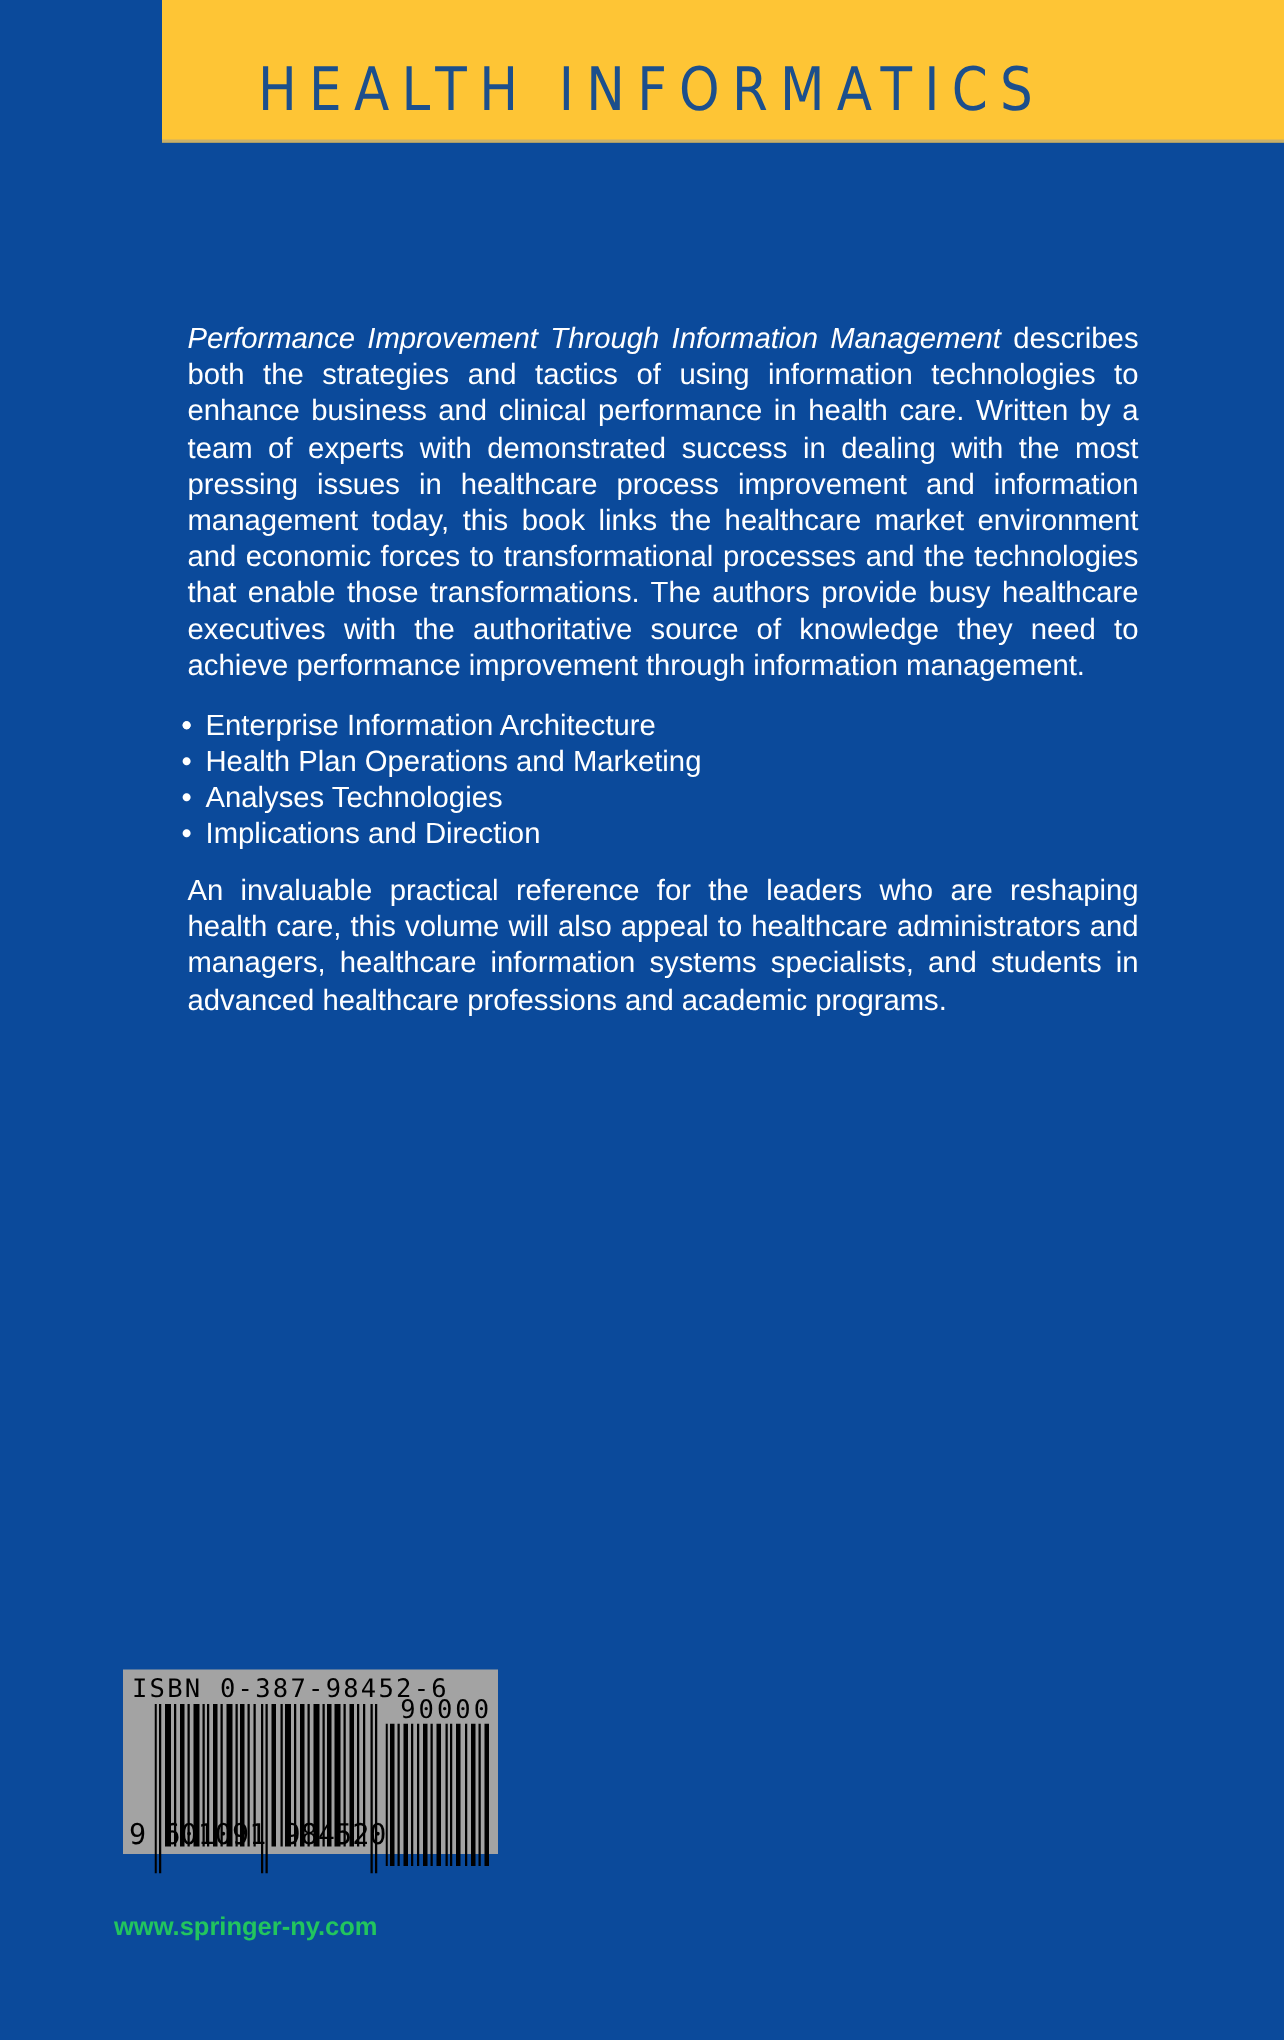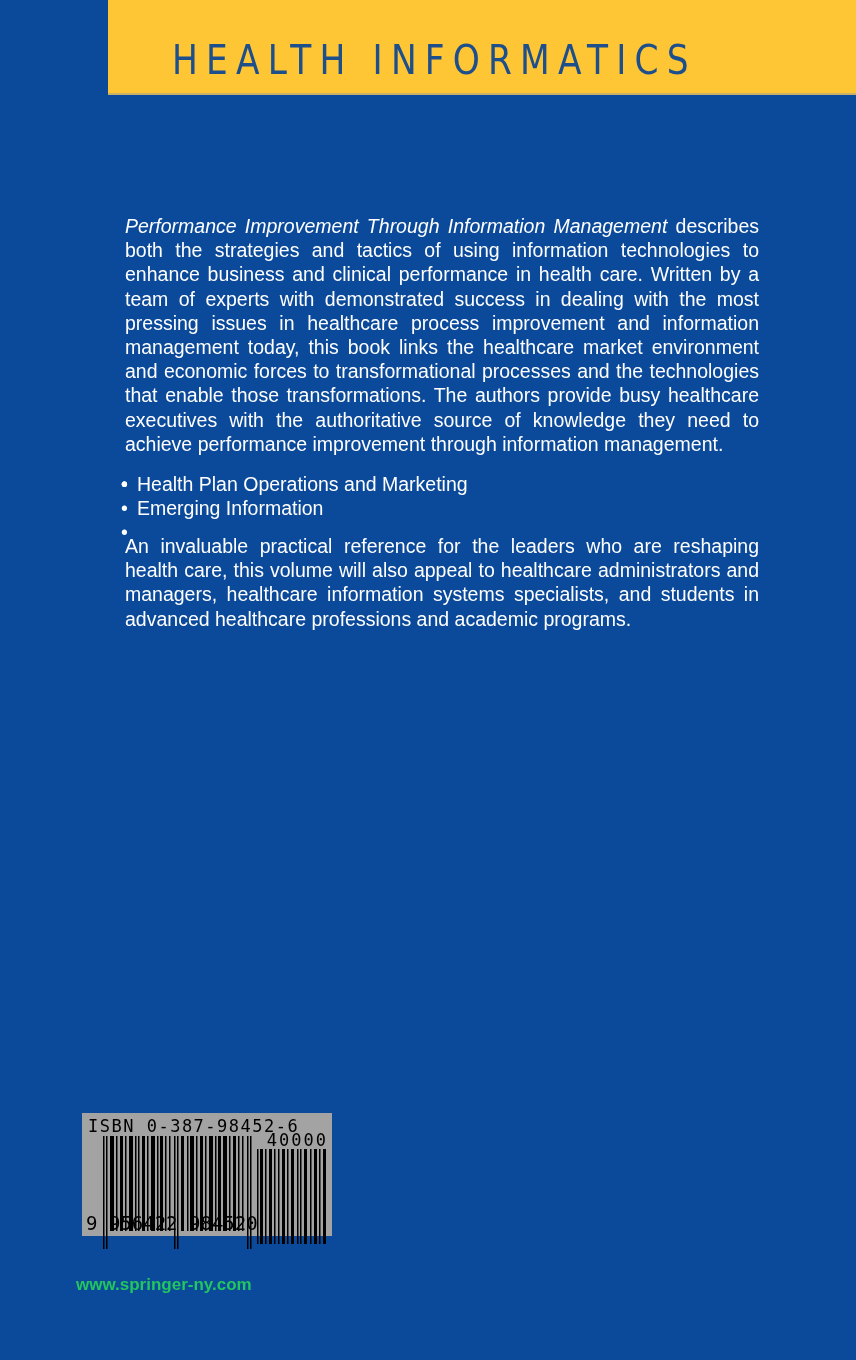--- a/index.html
+++ b/index.html
@@ -142,32 +142,32 @@
 
 <div class="header-band"></div>
 <div class="series-title">HEALTH INFORMATICS</div>
 
 <div class="content">
   <p class="intro"><em>Performance Improvement Through Information Management</em><span> describes both the strategies and tactics of using information technologies to enhance business and clinical performance in health care. Written by a team of experts with demonstrated success in dealing with the most pressing issues in healthcare process improvement and information management today, this book links the healthcare market environment and economic forces to transformational processes and the technologies that enable those transformations. The authors provide busy healthcare executives with the authoritative source of knowledge they need to achieve performance improvement through information management.</span></p>
 
 
   <ul class="topics-list">
     <li><span class="bullet">•</span></li>
-    <li><span class="bullet">•</span></li>
+    <li><span class="bullet">•</span><span>Enterprise Information Architecture</span></li>
     <li><span class="bullet">•</span><span>Health Plan Operations and Marketing</span></li>
-    <li><span class="bullet">•</span><span>Emerging Information</span></li>
-    <li><span class="bullet">•</span></li>
+    <li><span class="bullet">•</span><span>Analyses Technologies</span></li>
+    <li><span class="bullet">•</span><span>Implications and Direction</span></li>
   </ul>
 
   <p class="closing">An invaluable practical reference for the leaders who are reshaping health care, this volume will also appeal to healthcare administrators and managers, healthcare information systems specialists, and students in advanced healthcare professions and academic programs.</p>
 </div>
 
 <div class="barcode-box">
   <div class="isbn-text">ISBN 0-387-98452-6</div>
-  <div class="addon-text">40000</div>
+  <div class="addon-text">90000</div>
 
   <svg class="bars-main" viewBox="0 0 152 113" preserveAspectRatio="none">
     <g fill="#000">
       <rect x="0" y="0" width="1.5" height="113"></rect>
       <rect x="3" y="0" width="1.5" height="113"></rect>
       <rect x="7" y="0" width="4" height="95"></rect>
       <rect x="13" y="0" width="1.5" height="95"></rect>
       <rect x="17" y="0" width="3" height="95"></rect>
       <rect x="22" y="0" width="1.5" height="95"></rect>
       <rect x="26" y="0" width="4" height="95"></rect>
@@ -217,18 +217,18 @@
       <rect x="47" y="0" width="3" height="95"></rect>
       <rect x="53" y="0" width="1.5" height="95"></rect>
       <rect x="57" y="0" width="3" height="95"></rect>
       <rect x="62" y="0" width="1.5" height="95"></rect>
       <rect x="66" y="0" width="3" height="95"></rect>
     </g>
   </svg>
 
   <div class="ean-text">
     <span>9</span>
-    <span>956422</span>
+    <span>601091</span>
     <span>984520</span>
   </div>
 </div>
 
 <div class="website">www.springer-ny.com</div>
 
 </body></html>

